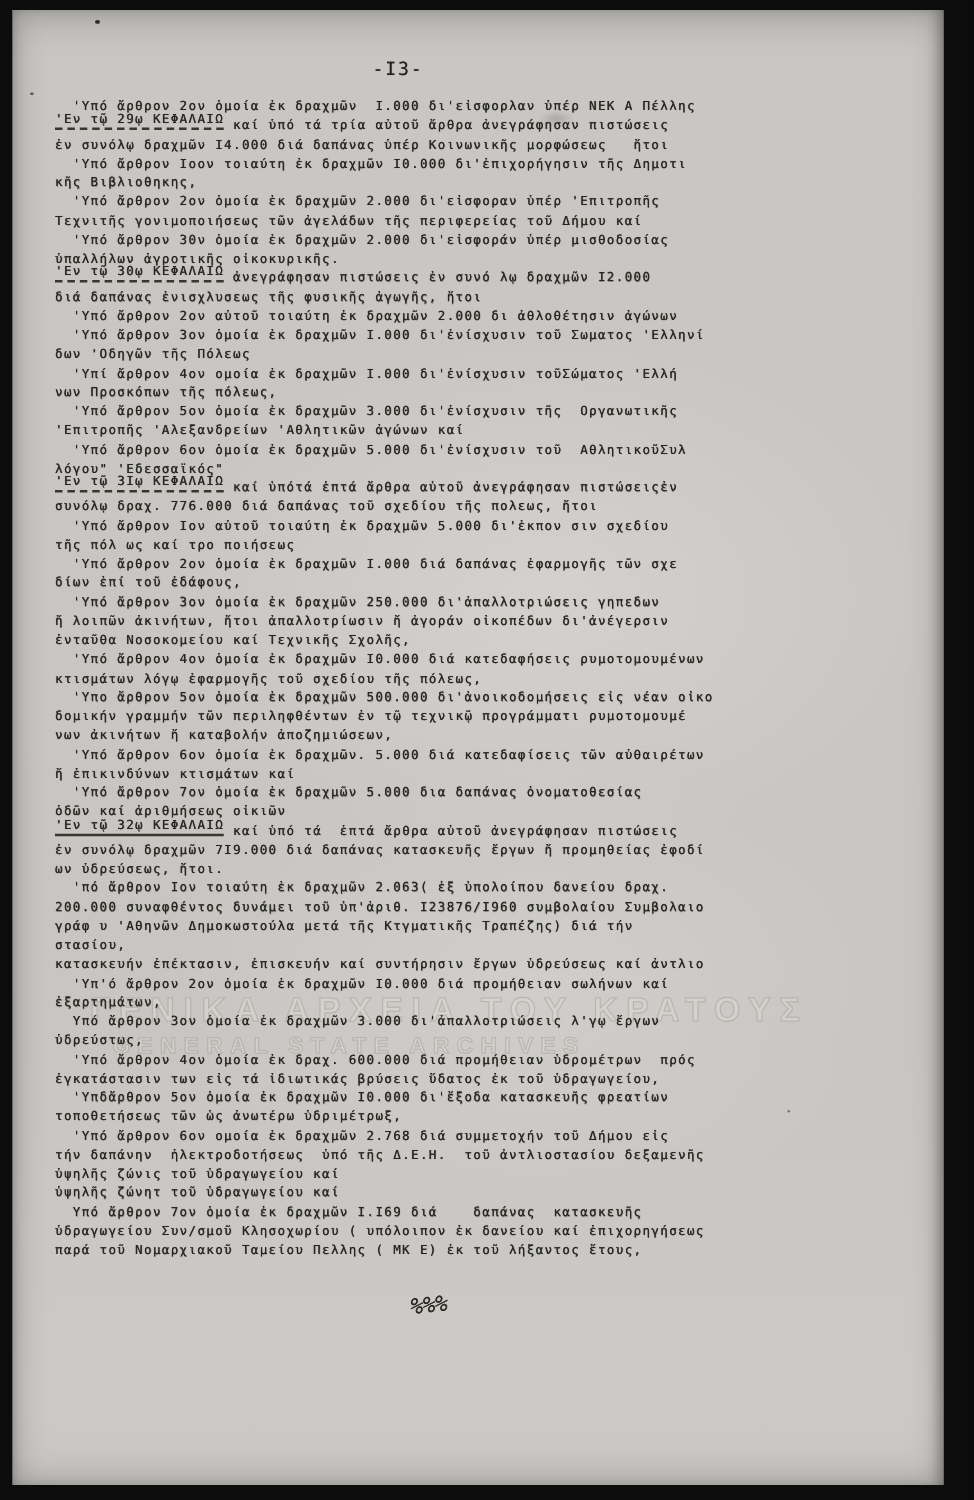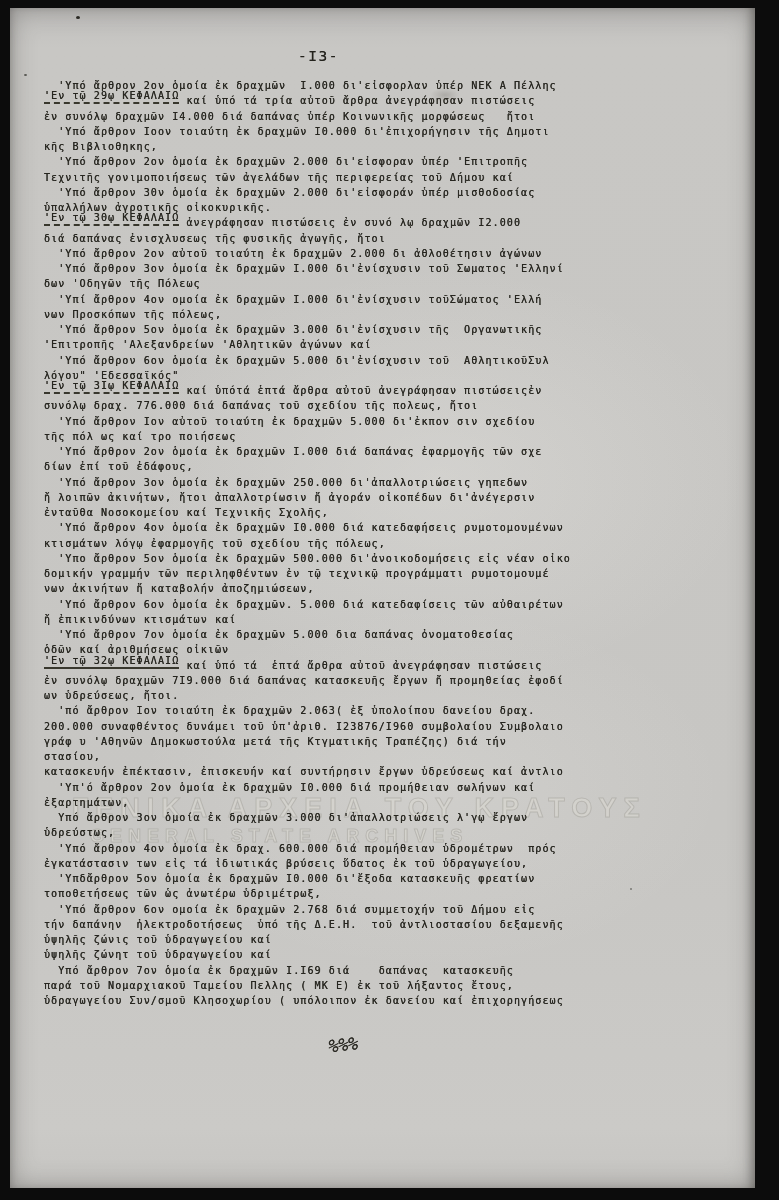--- a/index.html
+++ b/index.html
@@ -141,22 +141,22 @@
         <div class="line">ὑδρεύστως,</div>
         <div class="line">  'Υπό ἄρθρον 4ον ὁμοία ἐκ δραχ. 600.000 διά προμήθειαν ὑδρομέτρων  πρός</div>
         <div class="line">ἐγκατάστασιν των εἰς τά ἰδιωτικάς βρύσεις ὕδατος ἐκ τοῦ ὑδραγωγείου,</div>
         <div class="line">  'Υπδἄρθρον 5ον ὁμοία ἐκ δραχμῶν Ι0.000 δι'ἔξοδα κατασκευῆς φρεατίων</div>
         <div class="line">τοποθετήσεως τῶν ὡς ἀνωτέρω ὑδριμέτρωξ,</div>
         <div class="line">  'Υπό ἄρθρον 6ον ομοία ἐκ δραχμῶν 2.768 διά συμμετοχήν τοῦ Δήμου εἰς</div>
         <div class="line">τήν δαπάνην  ἠλεκτροδοτήσεως  ὑπό τῆς Δ.Ε.Η.  τοῦ ἀντλιοστασίου δεξαμενῆς</div>
         <div class="line">ὑψηλῆς ζώνις τοῦ ὑδραγωγείου καί</div>
         <div class="line">ὑψηλῆς ζώνητ τοῦ ὑδραγωγείου καί</div>
         <div class="line">  Υπό ἄρθρον 7ον ὁμοία ἐκ δραχμῶν Ι.Ι69 διά    δαπάνας  κατασκευῆς</div>
+        <div class="line">ὑδραγωγείου Συν/σμοῦ Κλησοχωρίου ( υπόλοιπον ἐκ δανείου καί ἐπιχορηγήσεως</div>
         <div class="line">παρά τοῦ Νομαρχιακοῦ Ταμείου Πελλης ( ΜΚ Ε) ἐκ τοῦ λήξαντος ἔτους,</div>
-        <div class="line">ὑδραγωγείου Συν/σμοῦ Κλησοχωρίου ( υπόλοιπον ἐκ δανείου καί ἐπιχορηγήσεως</div>
       </div>
 
     <div class="footmark">%%%</div>
 
     <span class="speck s1"></span>
     <span class="speck s2"></span>
     <span class="speck s3"></span>
     <span class="smudge"></span>
   </div>
 </div>

